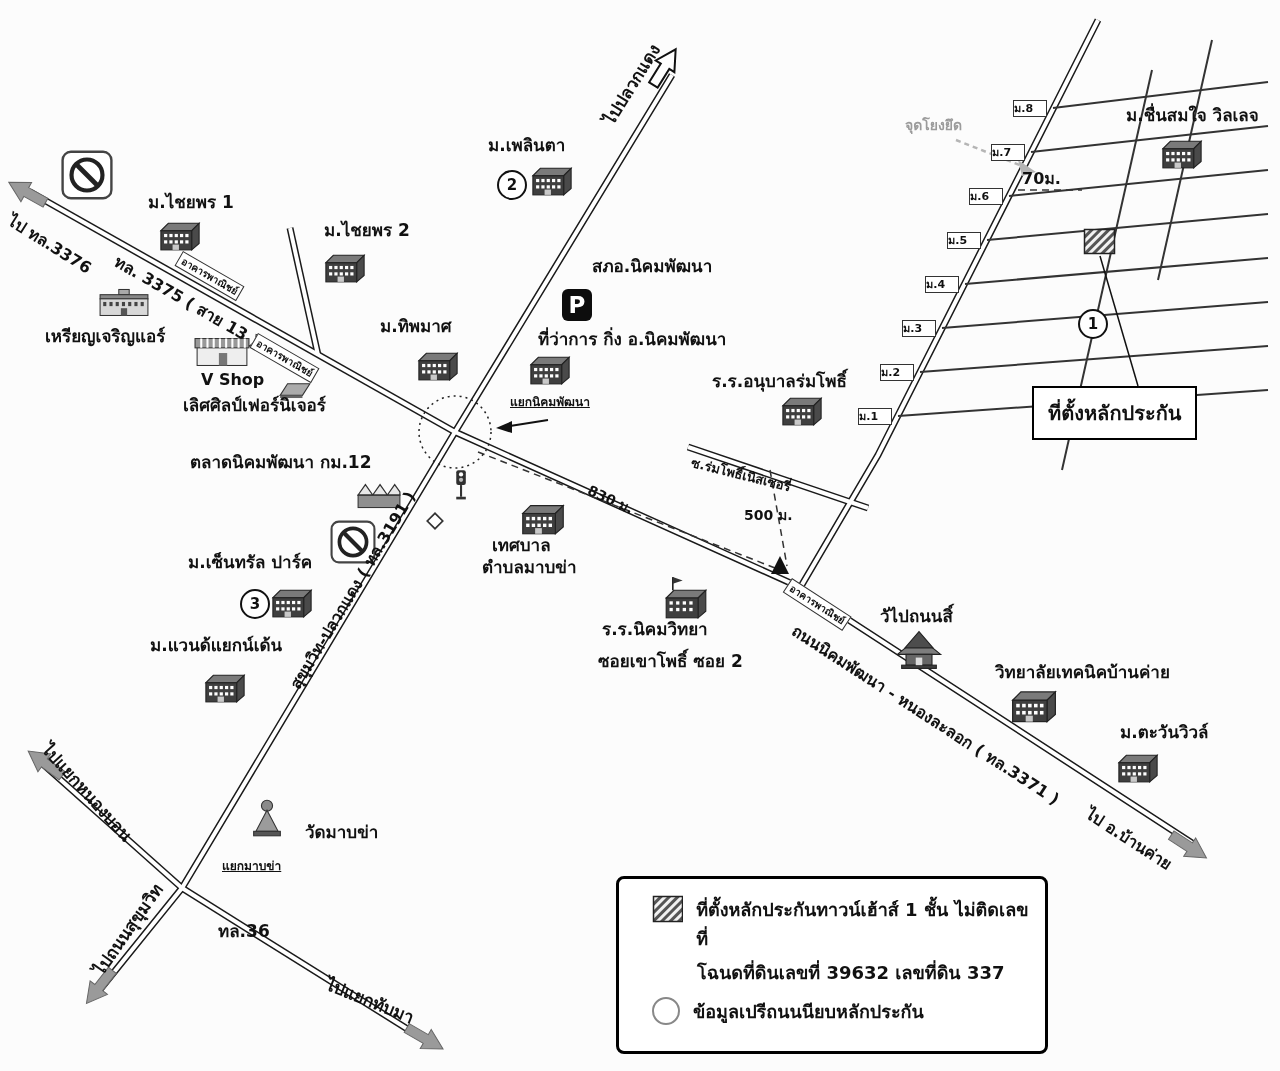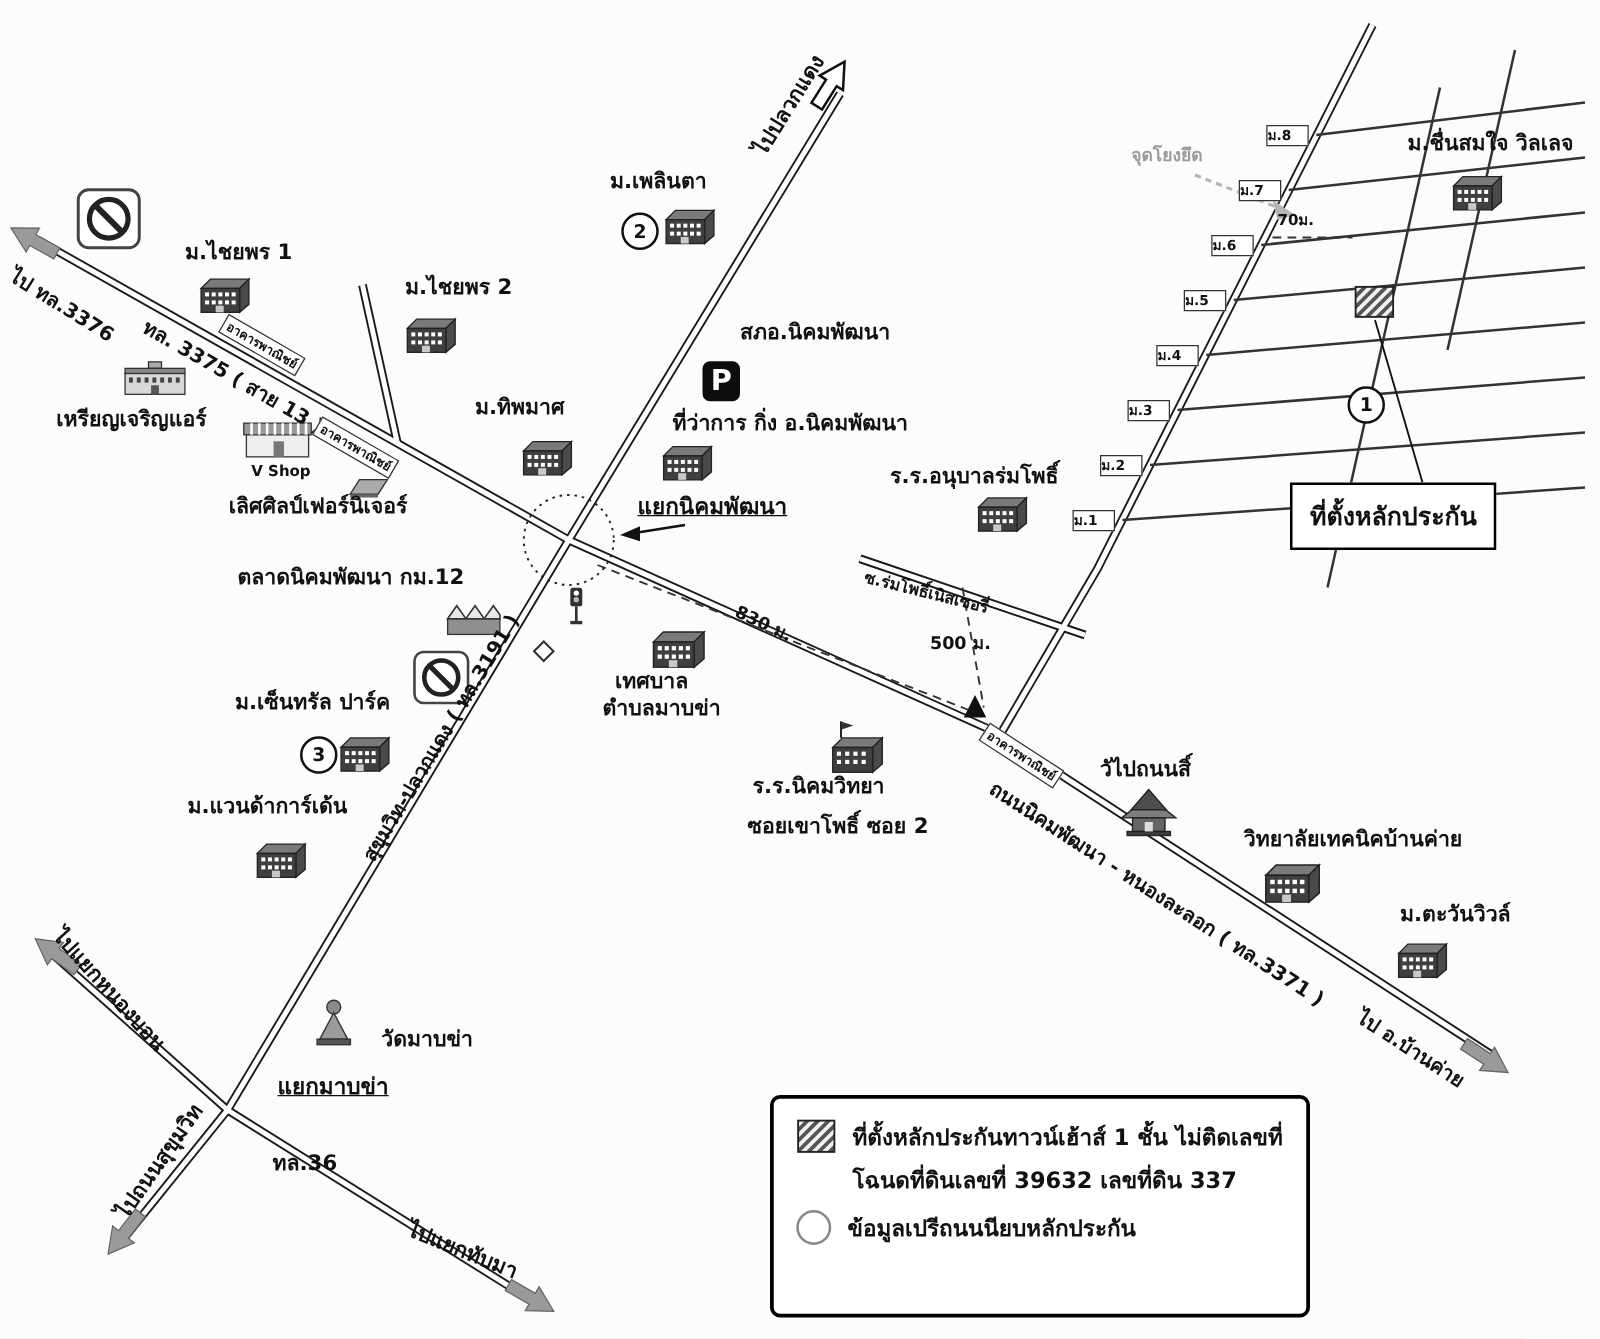--- a/index.html
+++ b/index.html
@@ -2,37 +2,37 @@
 <html><head>
 <meta charset="utf-8">
 <style>
   html,body{margin:0;padding:0;background:#ddd;}
   .map{position:relative;width:1280px;height:1071px;background:#fcfcfc;overflow:hidden;
        font-family:"DejaVu Sans","Liberation Sans",sans-serif;color:#111;}
   .roads{position:absolute;left:0;top:0;}
   .lbl{position:absolute;font-weight:700;font-size:17px;white-space:nowrap;line-height:1.15;}
   .lbl.md{font-size:16px;}
   .lbl.sm{font-size:14px;}
-  .lbl.xs{font-size:12px;}
-  .lbl.ul{text-decoration:underline;font-size:18px;}
+  .lbl.xs{font-size:16px;}
+  .lbl.ul{text-decoration:underline;font-size:12px;}
   .lbl.gray{color:#9b9b9b;}
   .rot{transform-origin:left top;}
   .box-lbl{position:absolute;border:1px solid #333;background:#fff;font-size:10px;font-weight:700;
            padding:0 3px;white-space:nowrap;transform-origin:left top;}
   .soi-box{position:absolute;border:1px solid #333;background:#fff;font-size:11px;font-weight:700;
            width:32px;text-align:left;line-height:15px;}
   .circle-num{position:absolute;width:26px;height:26px;border:2px solid #111;border-radius:50%;
               background:#fff;font-weight:700;font-size:15px;display:flex;align-items:center;justify-content:center;}
   .icon{position:absolute;}
   .parking{position:absolute;width:30px;height:32px;background:#0d0d0d;color:#fff;border-radius:6px;
            font-weight:700;font-size:23px;display:flex;align-items:center;justify-content:center;}
   .collateral-box{position:absolute;left:1032px;top:386px;border:2px solid #000;background:#fff;
                   font-size:20px;font-weight:700;padding:9px 14px;white-space:nowrap;}
   .legend{position:absolute;left:616px;top:876px;width:432px;height:178px;border:3px solid #000;
-          border-radius:8px;background:#fff;box-sizing:border-box;padding:16px 14px 10px 18px;}
+          border-radius:8px;background:#fff;box-sizing:border-box;padding:16px 14px 10px 33px;}
   .legend-row{display:flex;align-items:flex-start;gap:13px;font-weight:700;font-size:18px;margin-bottom:5px;}
   .legend-indent{margin-left:45px;font-weight:700;font-size:18px;margin-bottom:5px;}
   .legend-circle{width:24px;height:24px;border:2.5px solid #888;border-radius:50%;flex:none;background:#fff;}
 </style>
 </head>
 <body>
 
 <div class="map">
 
   <svg width="0" height="0" style="position:absolute" aria-hidden="true">
@@ -313,21 +313,21 @@
   <div class="lbl" style="left:538px;top:330px">ที่ว่าการ กิ่ง อ.นิคมพัฒนา</div>
   <div class="lbl" style="left:712px;top:372px">ร.ร.อนุบาลร่มโพธิ์</div>
   <div class="lbl rot sm" style="left:693px;top:456px;transform:rotate(14deg);font-size:13px">ซ.ร่มโพธิ์เนิสเซอรี่</div>
   <div class="lbl" style="left:190px;top:453px">ตลาดนิคมพัฒนา กม.12</div>
   <div class="lbl ul" style="left:510px;top:396px">แยกนิคมพัฒนา</div>
   <div class="lbl rot sm" style="left:592px;top:482px;transform:rotate(25deg)">830 ม.</div>
   <div class="lbl sm" style="left:744px;top:507px">500 ม.</div>
   <div class="lbl" style="left:492px;top:536px">เทศบาล</div>
   <div class="lbl" style="left:482px;top:558px">ตำบลมาบข่า</div>
   <div class="lbl" style="left:188px;top:553px">ม.เซ็นทรัล ปาร์ค</div>
-  <div class="lbl" style="left:150px;top:636px">ม.แวนด้าการ์เด้น</div>
+  <div class="lbl" style="left:150px;top:636px">ม.แวนด้แยกน์เด้น</div>
   <div class="lbl rot md" style="left:287px;top:683px;transform:rotate(-59deg)">สุขุมวิท-ปลวกแดง ( ทล.3191 )</div>
   <div class="lbl" style="left:602px;top:620px">ร.ร.นิคมวิทยา</div>
   <div class="lbl" style="left:598px;top:652px">ซอยเขาโพธิ์ ซอย 2</div>
   <div class="lbl" style="left:880px;top:607px">วัไปถนนสิ์</div>
   <div class="lbl rot md" style="left:798px;top:622px;transform:rotate(33deg)">ถนนนิคมพัฒนา - หนองละลอก ( ทล.3371 )</div>
   <div class="lbl" style="left:995px;top:663px">วิทยาลัยเทคนิคบ้านค่าย</div>
   <div class="lbl" style="left:1120px;top:723px">ม.ตะวันวิวล์</div>
   <div class="lbl rot md" style="left:1092px;top:805px;transform:rotate(33deg)">ไป อ.บ้านค่าย</div>
   <div class="lbl" style="left:305px;top:823px">วัดมาบข่า</div>
   <div class="lbl ul" style="left:222px;top:860px">แยกมาบข่า</div>

